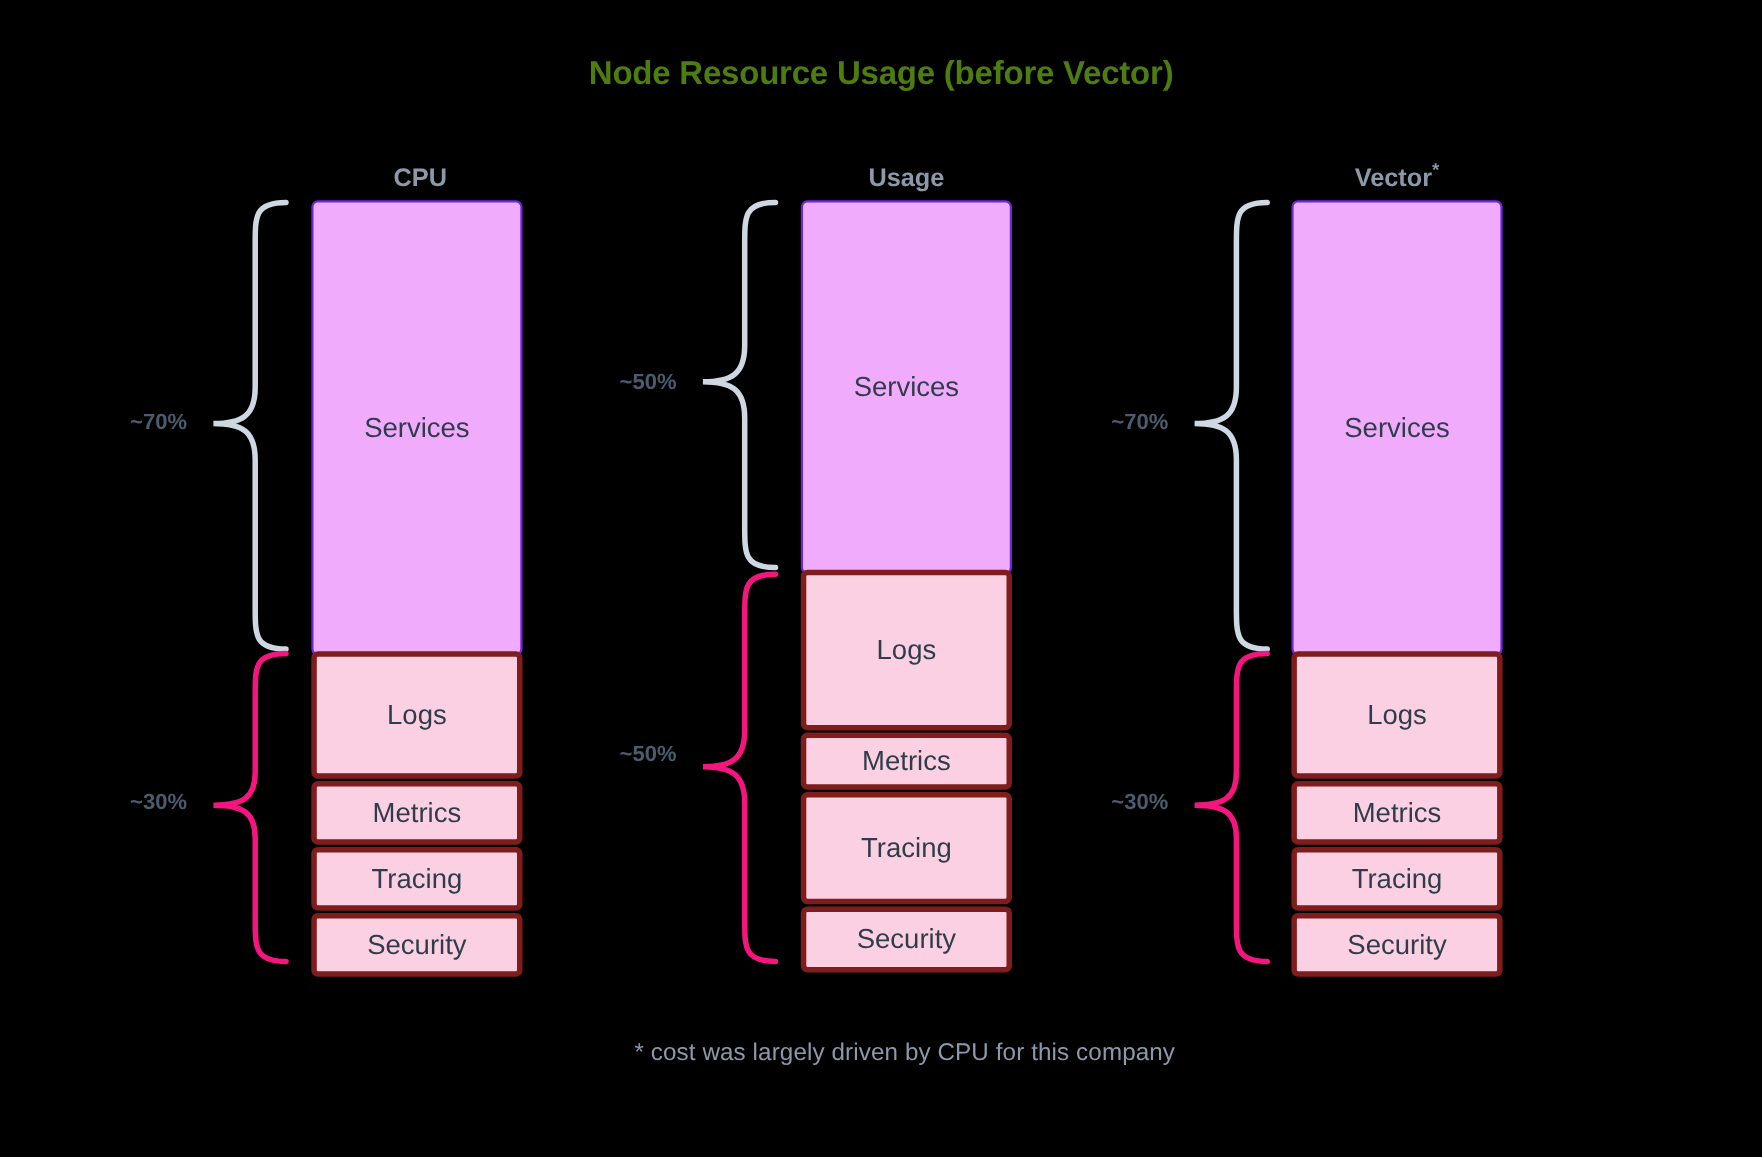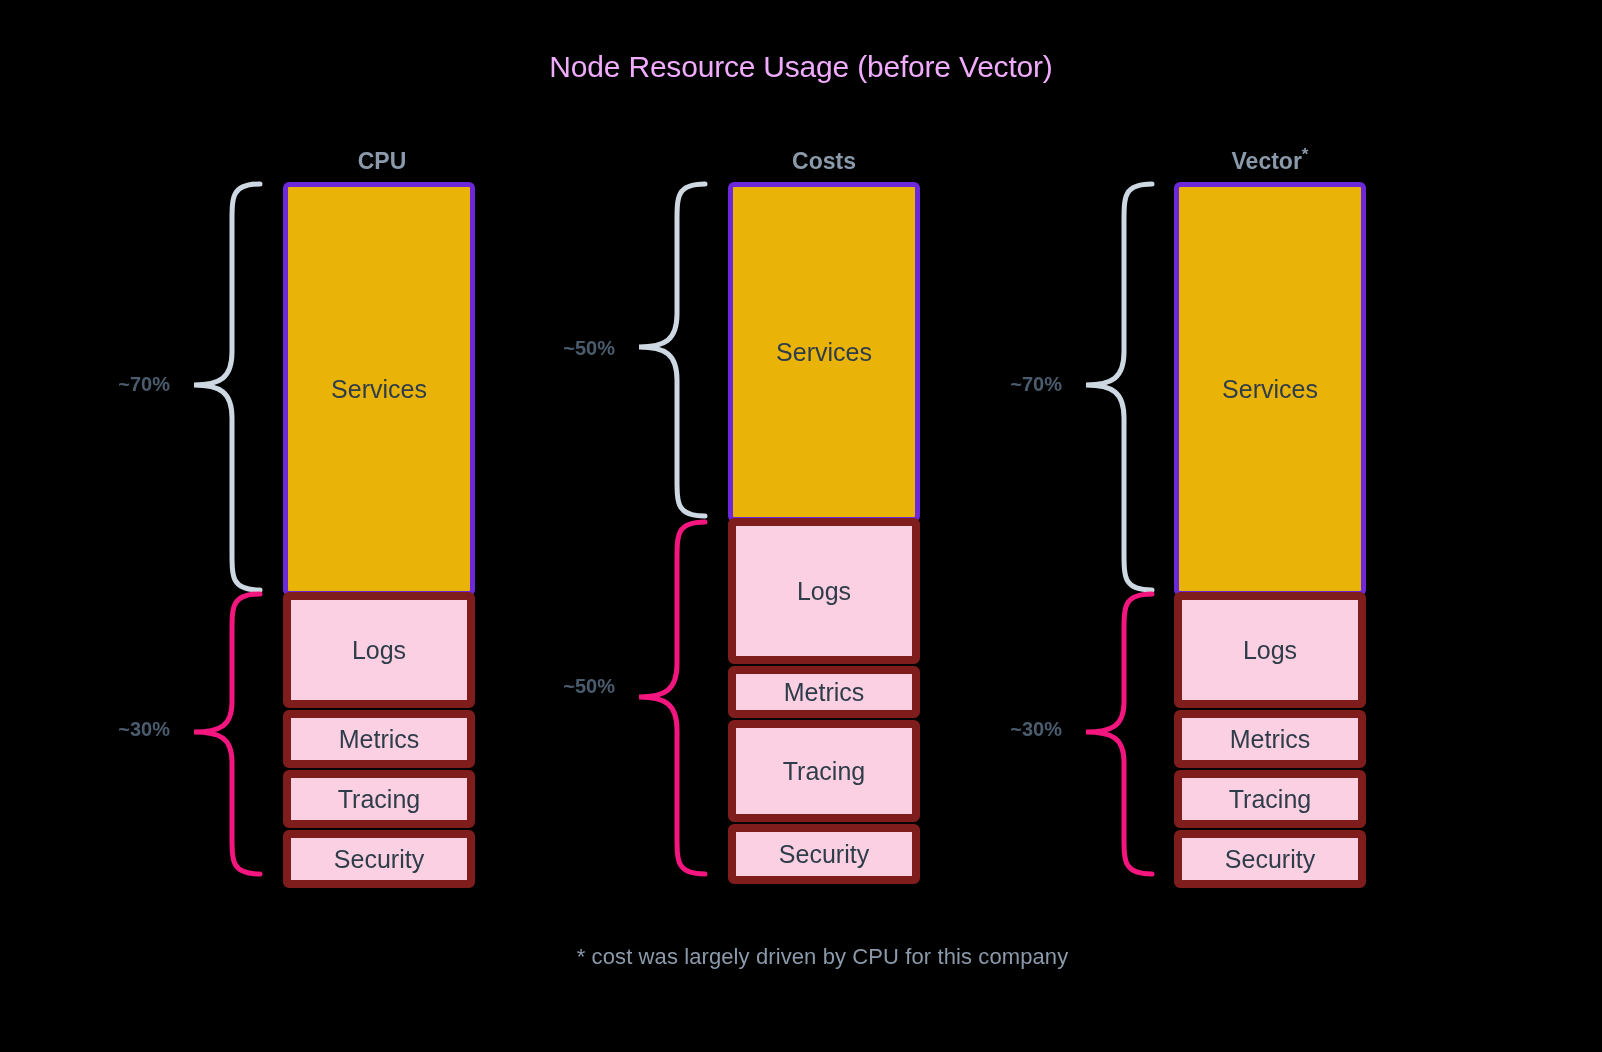--- a/index.html
+++ b/index.html
@@ -10,22 +10,22 @@
     overflow: hidden;
   }
   #stage { position: relative; width: 1602px; height: 1052px; }
 
   .chart-title {
     position: absolute;
     left: 0; right: 0;
     top: 50px;
     text-align: center;
     font-size: 30px;
-    font-weight: normal;
-    color: #f0abfc;
+    font-weight: bold;
+    color: #4d7c0f;
     letter-spacing: -0.2px;
   }
 
   .footnote {
     position: absolute;
     left: 0; right: 0;
     top: 944px;
     text-align: center;
     font-size: 22px;
     color: #8b9aab;
@@ -54,26 +54,26 @@
     left: 0;
     width: 100%;
     display: flex;
     align-items: center;
     justify-content: center;
     font-size: 25px;
     color: #2e3d49;
     border-radius: 6px;
   }
   .seg.services {
-    background: #eab308;
-    border: 5px solid #6d28d9;
+    background: #f0abfc;
+    border: 2px solid #6d28d9;
   }
   .seg.telemetry {
     background: #fcd0e3;
-    border: 8px solid #7f1d1d;
+    border: 5px solid #7f1d1d;
   }
 
   .pct-label {
     position: absolute;
     font-size: 20px;
     font-weight: bold;
     color: #4a5c6e;
     text-align: right;
     white-space: nowrap;
   }
@@ -118,21 +118,21 @@
   </div>
 
   <div class="pct-label" style="left:20px; top:718px; width:150px;">~30%</div>
   <div class="brace" style="left:180px; top:592px;">
     <svg width="82" height="284" viewBox="0 0 82 284">
       <path d="M80 2 C52 2 52 14 52 40 L52 110 C52 134 40 140 14 140 C40 140 52 146 52 170 L52 244 C52 270 52 282 80 282" fill="none" stroke="#f4157f" stroke-width="5" stroke-linecap="round"></path>
     </svg>
   </div>
 
   <div class="col-header" style="left:728px; width:192px;">
-    <span>Costs</span><span class="star"></span>
+    <span>Usage</span><span class="star"></span>
   </div>
 
   <div class="bar-col" style="left:728px; top:182px; width:192px; height:694px;">
     <div class="seg services" style="top:0px;   height:340px;">
         <span>Services</span>
       </div>
     <div class="seg telemetry" style="top:336px; height:146px;">
         <span>Logs</span>
       </div>
     <div class="seg telemetry" style="top:484px; height:52px;">

